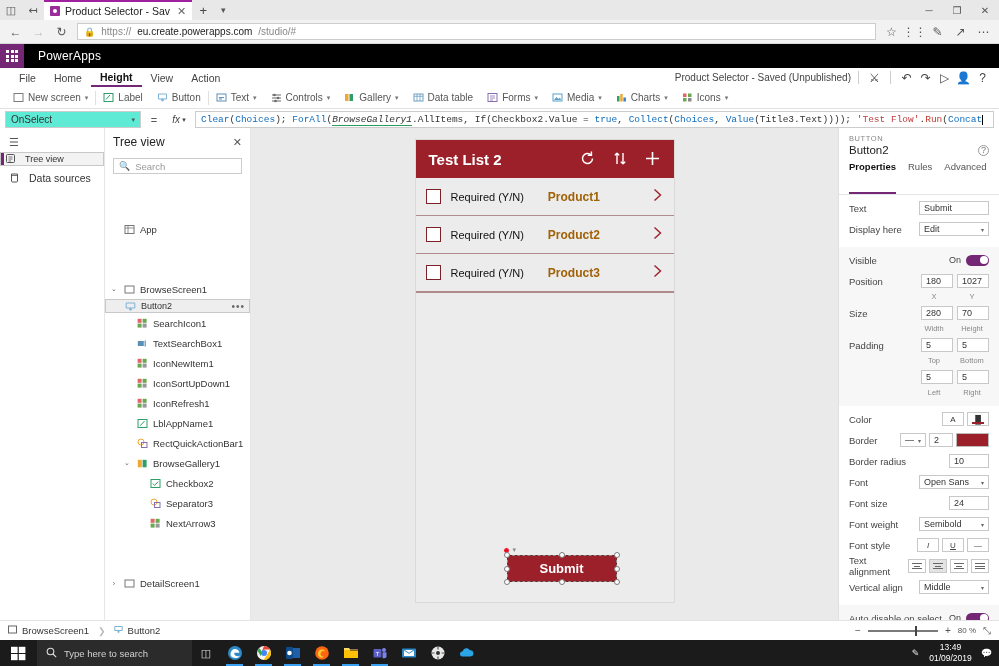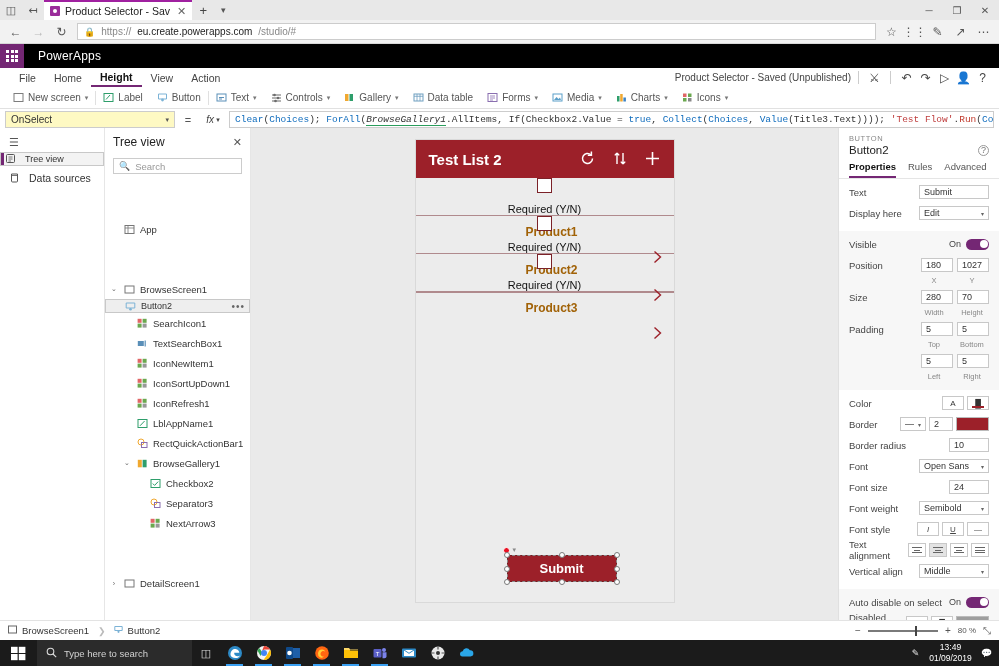--- a/index.html
+++ b/index.html
@@ -71,21 +71,21 @@
   }
   .rb { display:flex;align-items:center;gap:4px; padding:0 7px; height:22px; white-space:nowrap;}
   .rb .cap { color:#555; }
   .rb .chev { font-size:7px; color:#777; }
   .rb-sep { width:1px; height:14px; background:#e0e0e0; }
   .ic { width:11px;height:11px;display:inline-block;position:relative;}
 
   
   .fbar { height:22px; background:#fff; display:flex; align-items:center; border-bottom:1px solid #e1e1e1; padding:0 5px; gap:4px;}
   .prop-select {
-    width:170px;height:17px;border:1px solid #ccc;background:#fef9c3;font-size:10px;color:#333;
+    width:136px;height:17px;border:1px solid #ccc;background:#5eead4;font-size:10px;color:#333;
     display:flex;align-items:center;padding:0 5px;
   }
   .prop-select .chev { margin-left:auto;font-size:7px;color:#555;}
   .eq { width:18px;text-align:center;color:#555;font-size:11px;}
   .fx { width:24px;display:flex;align-items:center;justify-content:center;gap:2px;color:#444;font-size:10px;font-style:italic;}
   .fx .chev{font-size:7px;font-style:normal;}
   .fedit {
     flex:1;height:17px;border:1px solid #ccc;background:#fff;display:flex;align-items:center;
     padding:0 5px; font-family:"Liberation Mono", monospace; font-size:9.5px; white-space:nowrap; overflow:hidden;
   }
@@ -129,21 +129,20 @@
   }
   .ph-header { height:38px; background:#9c2029; display:flex; align-items:center; padding:0 13px; color:#fff; }
   .ph-title { font-size:15px; font-weight:600; }
   .ph-icons { margin-left:auto; display:flex; align-items:center; gap:17px; }
   .ph-search { height:26px; background:#fff; display:flex; align-items:center; gap:8px; padding:0 10px; border-bottom:2px solid #1d6b33;}
   .ph-search .mag{color:#9c2029;font-size:12px;}
   .ph-search .ph{color:#8d8d8d;font-size:11.5px;}
   .row {
     height:38px; background:#ececec; display:flex; align-items:center; padding:0 10px; gap:10px;
     border-bottom:1px solid #b08a8d;
-    flex-direction:column;
   }
   .cb { width:15px;height:15px;border:1.6px solid #7b2228; background:#fff; flex:0 0 15px;}
   .req { font-size:11px; color:#111; }
   .pname { font-size:12px; color:#a16207; font-weight:bold; margin-left:14px;}
   .chev-r { margin-left:auto; color:#9c2029; font-size:14px; }
   .list-end { height:1px; background:#b08a8d; }
 
   
   .sel-wrap { position:absolute; left:88px; top:412px; width:116px; height:33px; }
   .sel-btn {
@@ -157,21 +156,21 @@
       border:1.5px solid #fff;}
   .lock-chev{position:absolute;left:9px;top:-6px;color:#8a8a8a;font-size:7px;}
 
   
   .props { width:161px; background:#fff; border-left:1px solid #e0e0e0; font-size:9.5px; color:#333; overflow:hidden;}
   .pp-kicker{ font-size:7.5px;color:#888;letter-spacing:.6px;padding:6px 10px 0 10px;}
   .pp-title{ font-size:11.5px;color:#222;padding:1px 10px 5px 10px; display:flex;align-items:center;}
   .pp-title .help{margin-left:auto;color:#777;font-size:9px;border:1px solid #999;border-radius:50%;width:11px;height:11px;
      display:flex;align-items:center;justify-content:center;}
   .pp-tabs{display:flex; padding:0 10px; gap:12px; border-bottom:1px solid #e5e5e5;}
-  .pp-tab{font-size:9.5px;color:#555;padding-bottom:4px;}
+  .pp-tab{font-size:9.5px;color:#555;padding-bottom:20px;}
   .pp-tab.active{color:#111;font-weight:bold;border-bottom:2px solid #742774;}
   .pp-sec{padding:4px 10px 6px 10px;}
   .pp-sec.alt{background:#f7f7f7;}
   .pp-row{display:flex;align-items:center;height:18px;margin-bottom:3px;}
   .pp-lbl{flex:1;color:#444;font-size:9.5px;}
   .inp{height:14px;border:1px solid #c8c8c8;background:#fff;font-size:9px;color:#333;display:flex;align-items:center;padding:0 4px;}
   .inp.w70{width:70px;} .inp.w32{width:32px;} .inp.w40{width:40px;}
   .sel{height:14px;border:1px solid #c8c8c8;background:#fff;font-size:9px;color:#333;display:flex;align-items:center;padding:0 4px;}
   .sel .chev{margin-left:auto;font-size:6px;color:#666;}
   .sel.w70{width:70px;}

